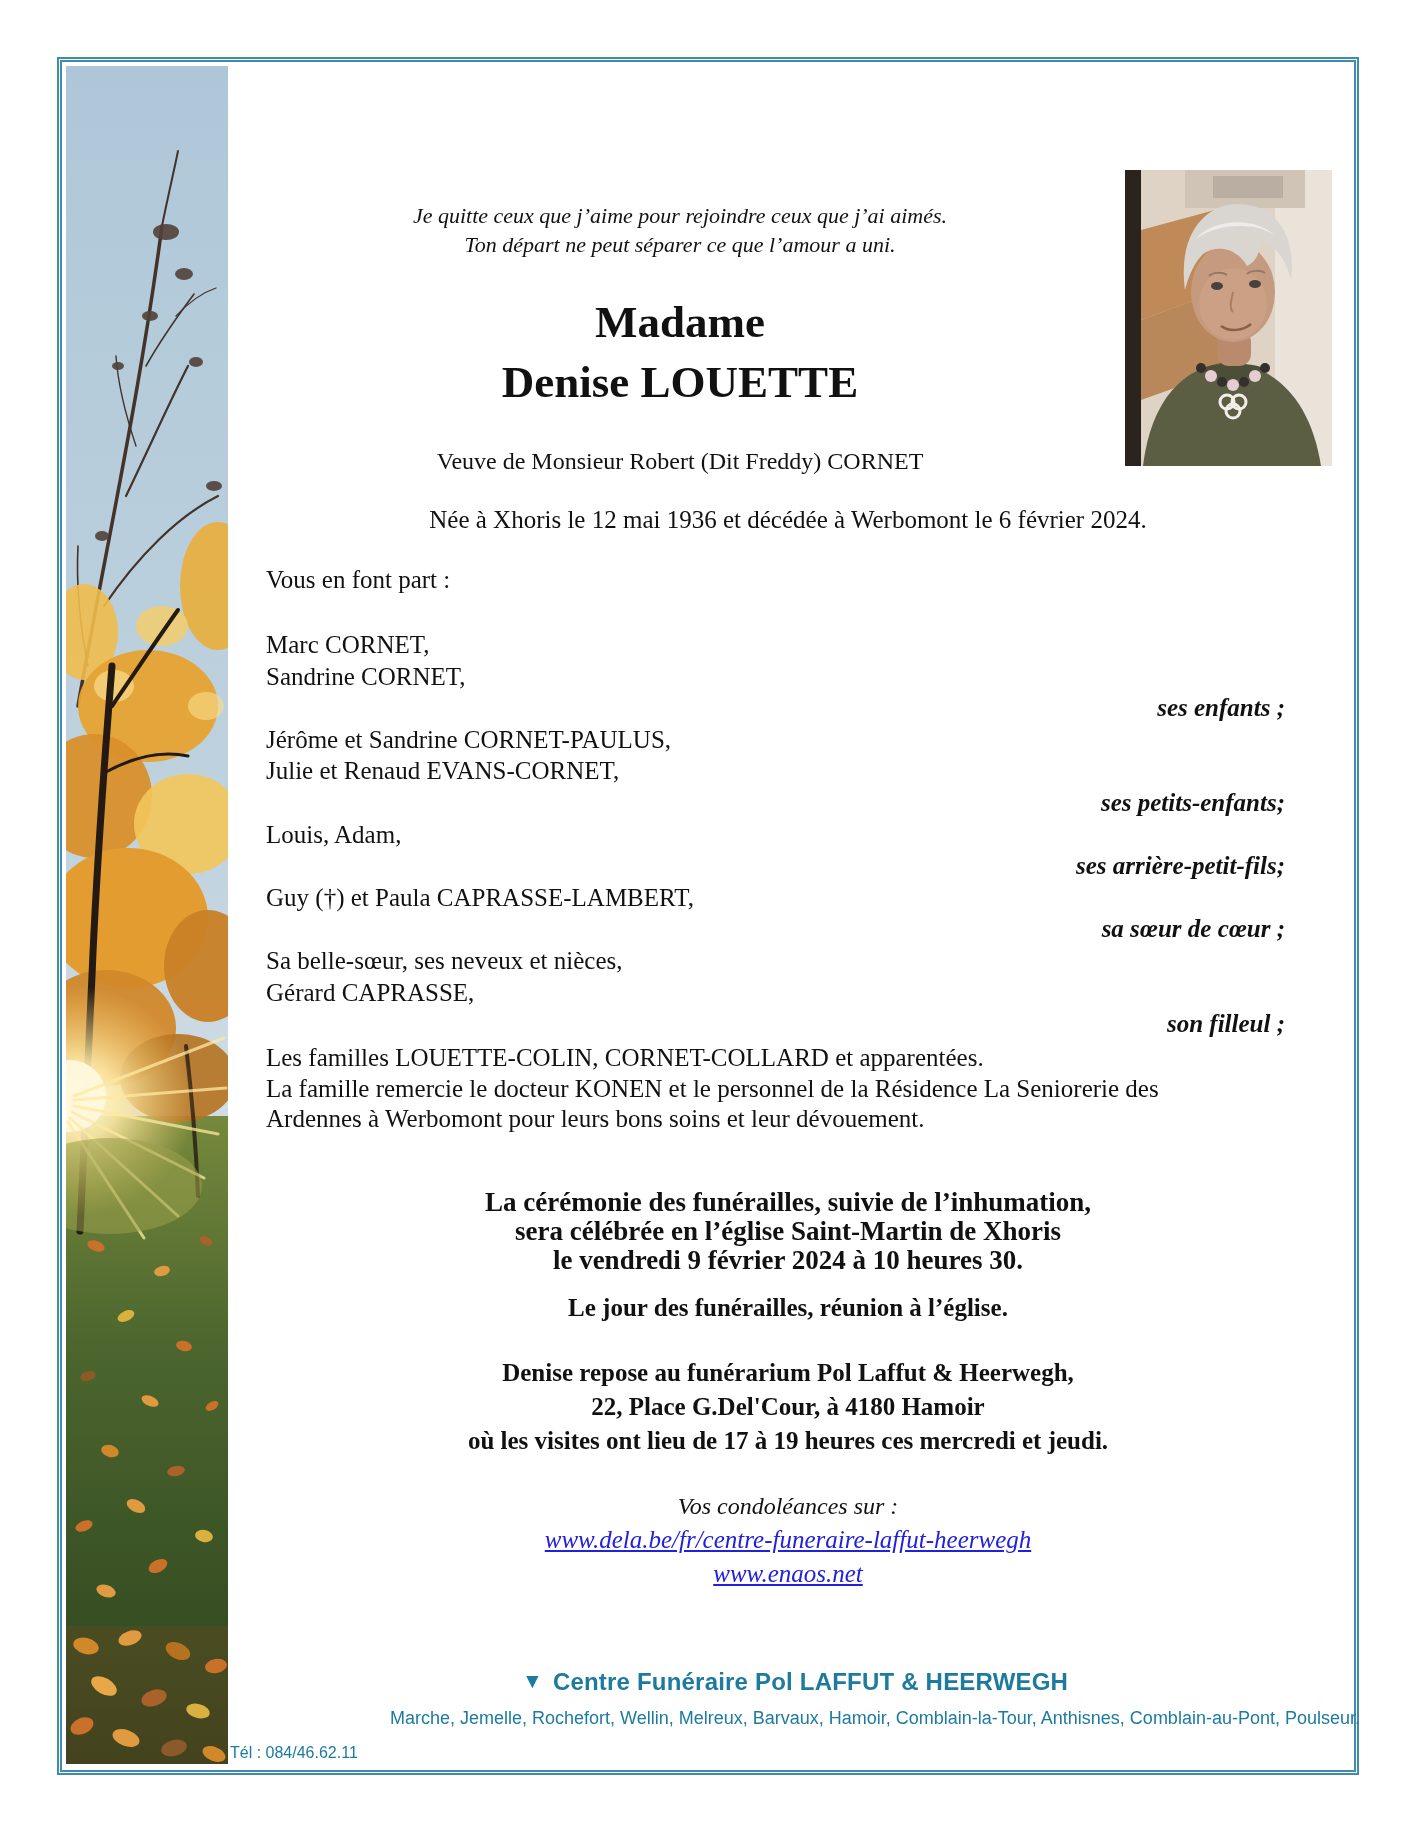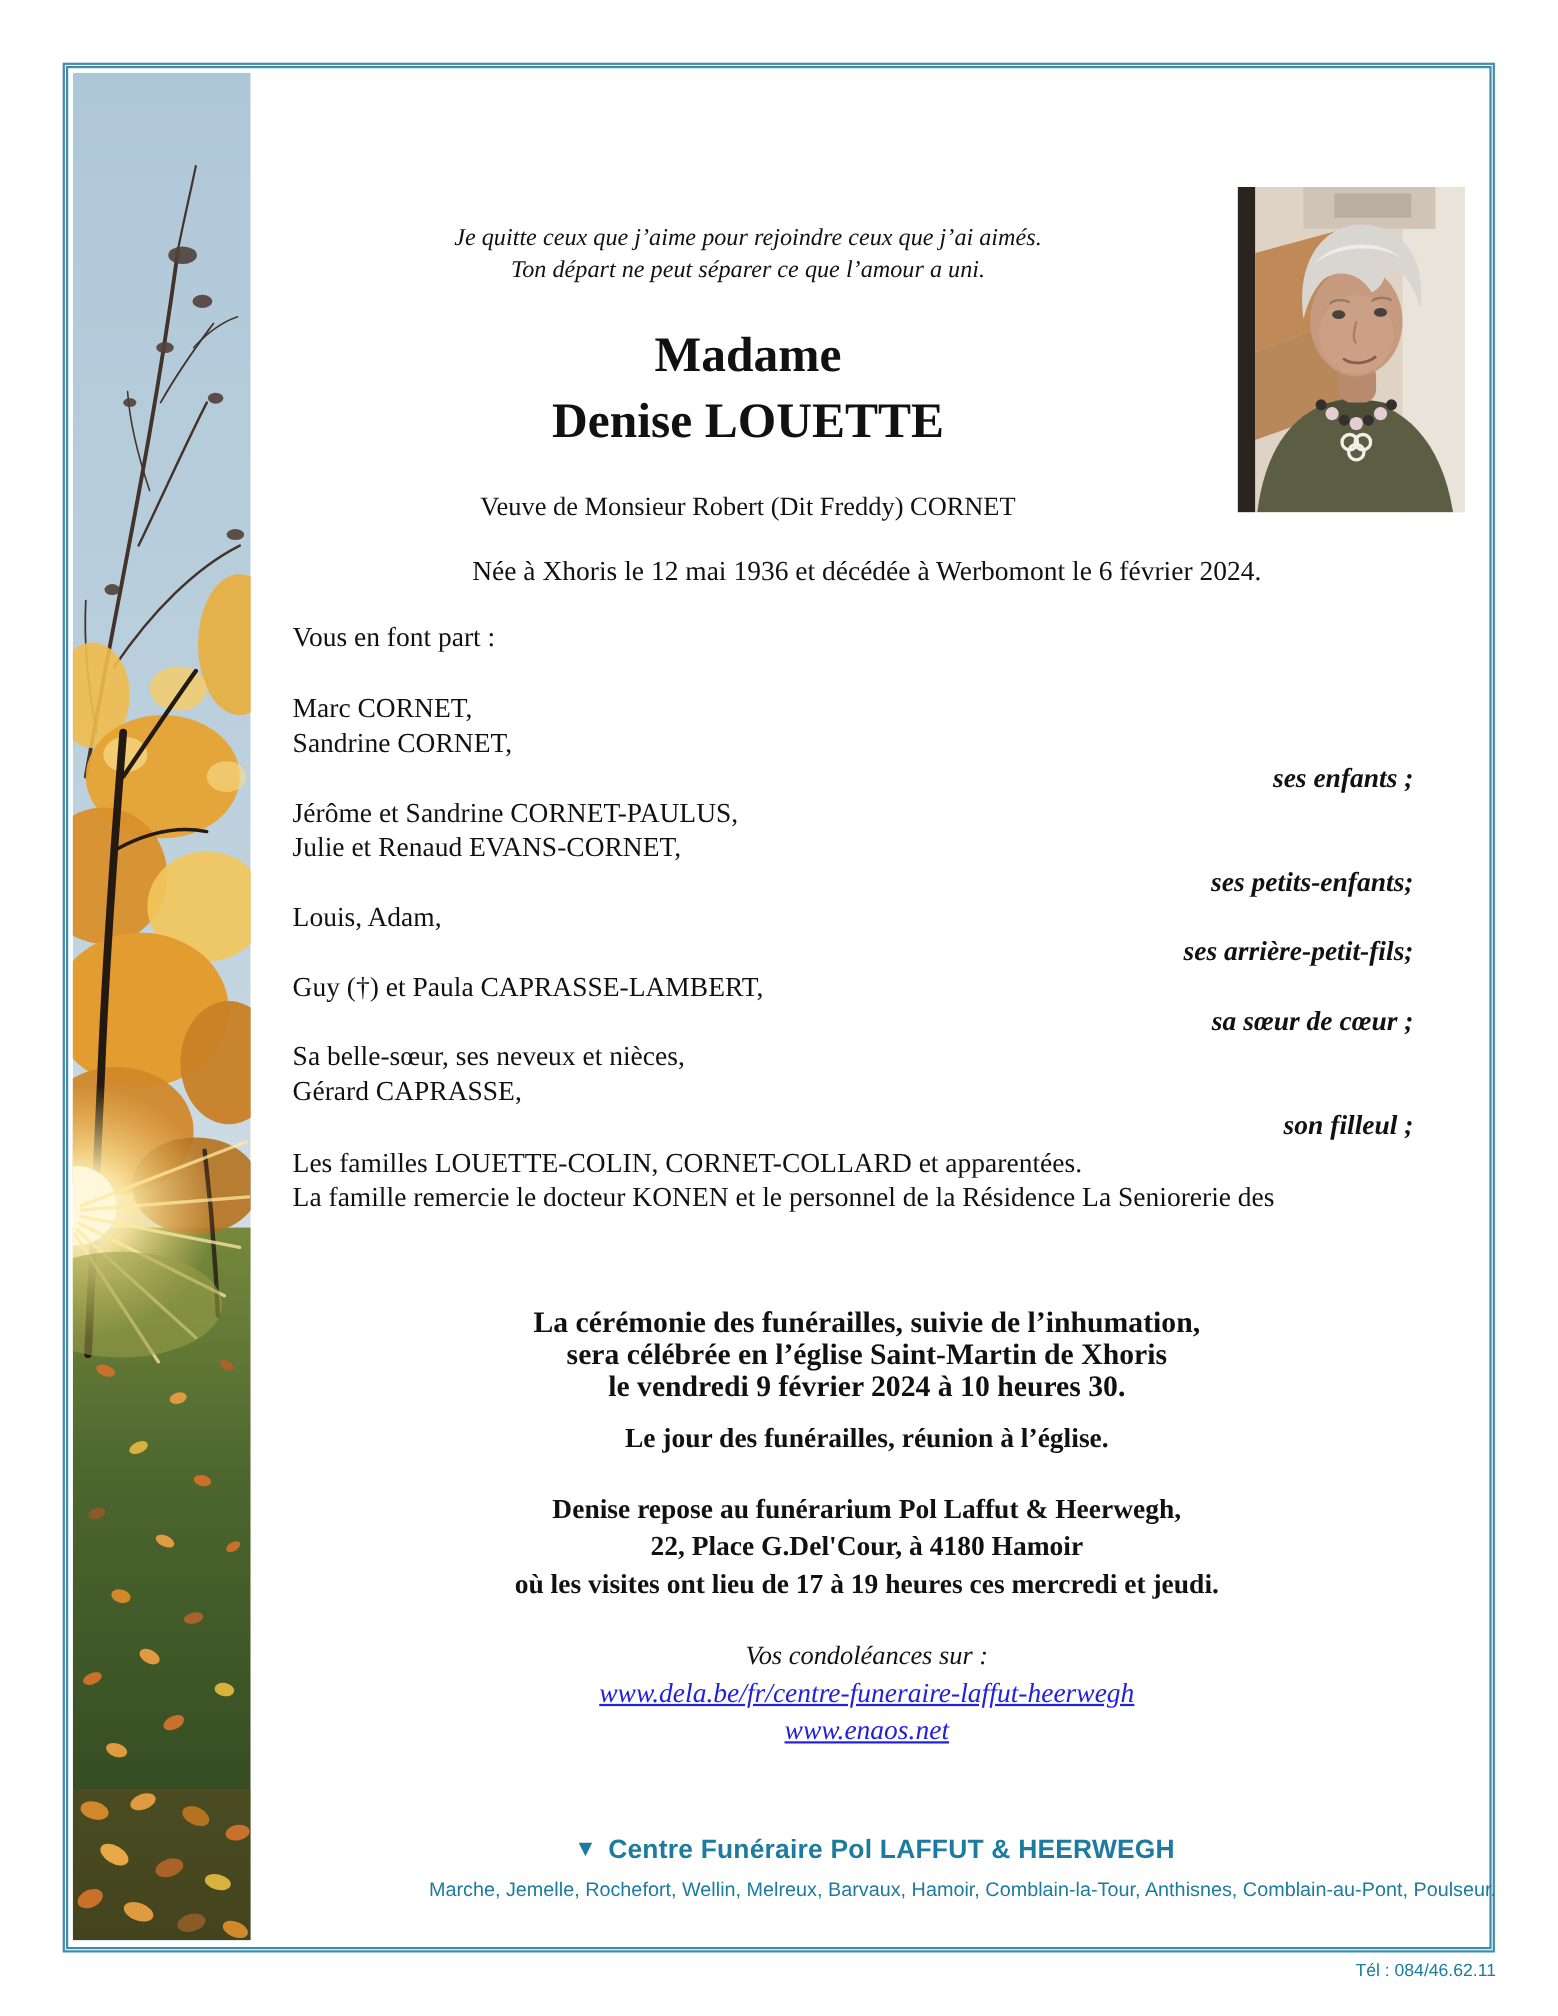--- a/index.html
+++ b/index.html
@@ -264,20 +264,21 @@
       <div class="fam-left">Guy (†) et Paula CAPRASSE-LAMBERT,</div>
       <div class="fam-right">sa sœur de cœur ;</div>
       <div class="fam-left">Sa belle-sœur, ses neveux et nièces,</div>
       <div class="fam-left">Gérard CAPRASSE,</div>
       <div class="fam-right">son filleul ;</div>
     </div>
 
     <div class="blk families-par left-col">
       <div>Les familles LOUETTE-COLIN, CORNET-COLLARD et apparentées.</div>
       <div>La famille remercie le docteur KONEN et le personnel de la Résidence La Seniorerie des</div>
+      <div>Ardennes à Werbomont pour leurs bons soins et leur dévouement.</div>
     </div>
 
     <div class="blk ceremony center-col">
       <div>La cérémonie des funérailles, suivie de l’inhumation,</div>
       <div>sera célébrée en l’église Saint-Martin de Xhoris</div>
       <div>le vendredi 9 février 2024 à 10 heures 30.</div>
     </div>
 
     <div class="blk reunion center-col">Le jour des funérailles, réunion à l’église.</div>
 
@@ -292,16 +293,16 @@
       <div><a href="#">www.dela.be/fr/centre-funeraire-laffut-heerwegh</a></div>
       <div><a href="#">www.enaos.net</a></div>
     </div>
 
     <div class="blk footer-company" style="text-align:center;">
       <span class="tri">▼</span><span>Centre Funéraire Pol LAFFUT &amp; HEERWEGH</span>
     </div>
 
     <div class="blk footer-towns" style="text-align:right;">Marche, Jemelle, Rochefort, Wellin, Melreux, Barvaux, Hamoir, Comblain-la-Tour, Anthisnes, Comblain-au-Pont, Poulseur.</div>
 
-    <div class="blk footer-tel" style="text-align:right;margin-top:39px;">Tél : 084/46.62.11</div>
+    <div class="blk footer-tel" style="text-align:left;">Tél : 084/46.62.11</div>
 
   </div>
 </div>
 
 </body></html>

